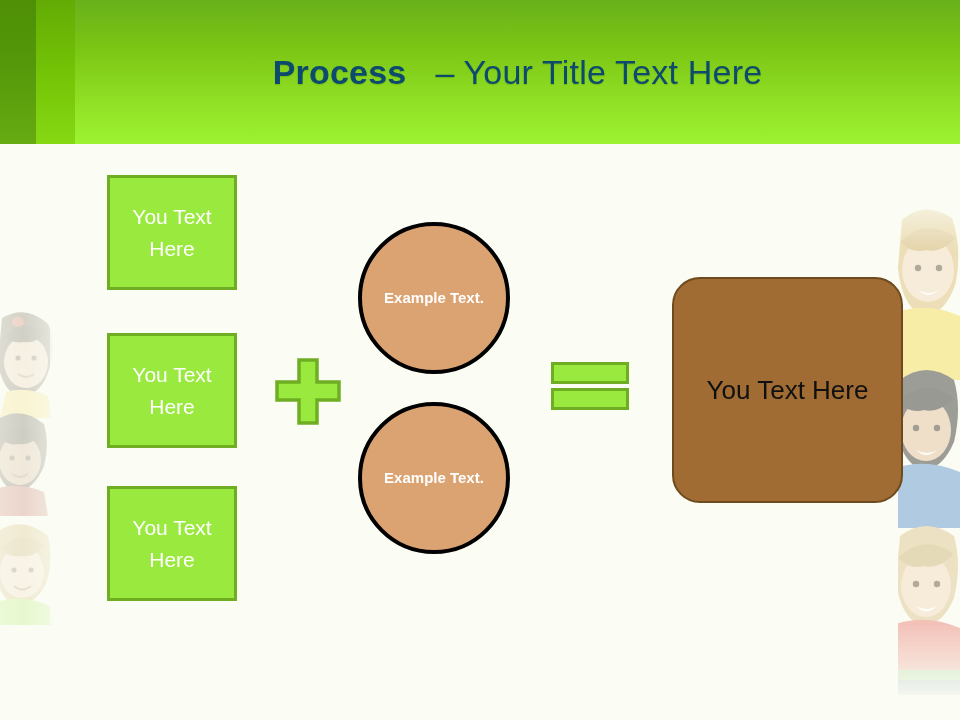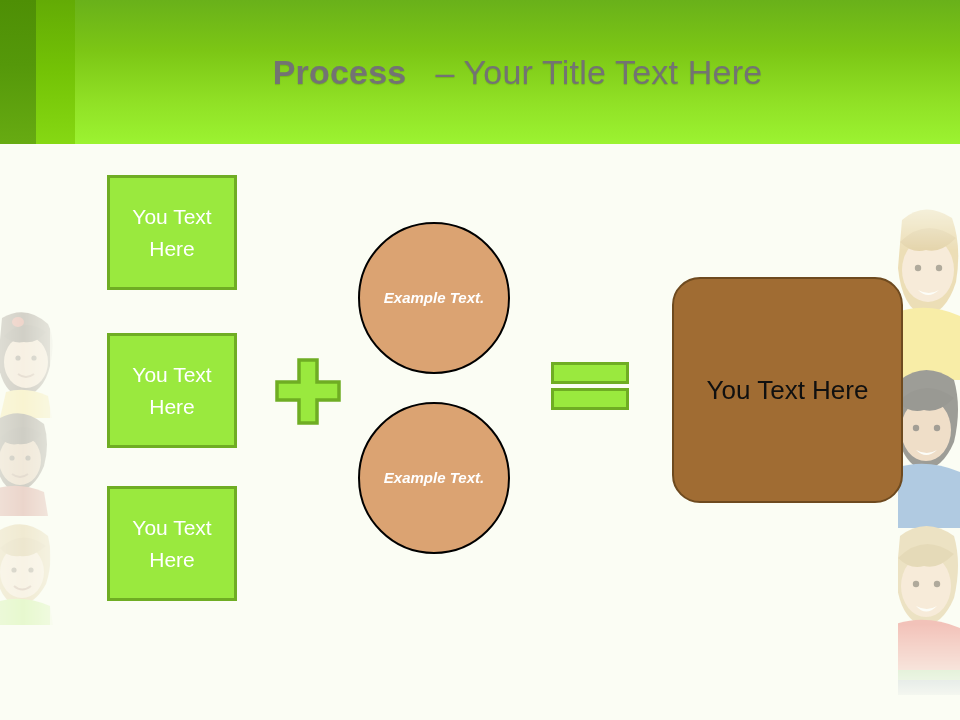--- a/index.html
+++ b/index.html
@@ -46,21 +46,21 @@
     width: 885px; height: 144px;
     background: linear-gradient(to bottom, #69b11a 0%, #7cc615 35%, #90e025 70%, #9cf331 100%);
   }
   #title {
     position: absolute;
     left: 75px; top: 0;
     width: 885px; height: 144px;
     display: flex;
     align-items: center;
     justify-content: center;
-    color: #737373;
+    color: #0c4a6e;
     font-size: 34px;
     letter-spacing: 0.2px;
     white-space: nowrap;
     text-shadow: 0 1px 1px rgba(60,110,0,0.25);
   }
   #title .t-bold { font-weight: bold; }
   #title .t-reg  { font-weight: normal; margin-left: 29px; }
 
   
   .photo-strip {
@@ -116,30 +116,29 @@
   #plus-sign svg { display: block; }
 
   
   .tan-circle {
     position: absolute;
     left: 358px;
     width: 152px;
     height: 152px;
     border-radius: 50%;
     background: #DBA372;
-    border: 2px solid #000000;
+    border: 4px solid #000000;
     box-sizing: border-box;
     display: flex;
     align-items: center;
     justify-content: center;
     text-align: center;
     color: #ffffff;
     font-size: 15px;
     font-weight: bold;
-    font-style: italic;
     line-height: 1.55;
   }
   #circle-1 { top: 222px; }
   #circle-2 { top: 402px; }
 
   
   #equals-sign {
     position: absolute;
     left: 551px; top: 362px;
     width: 78px; height: 48px;

